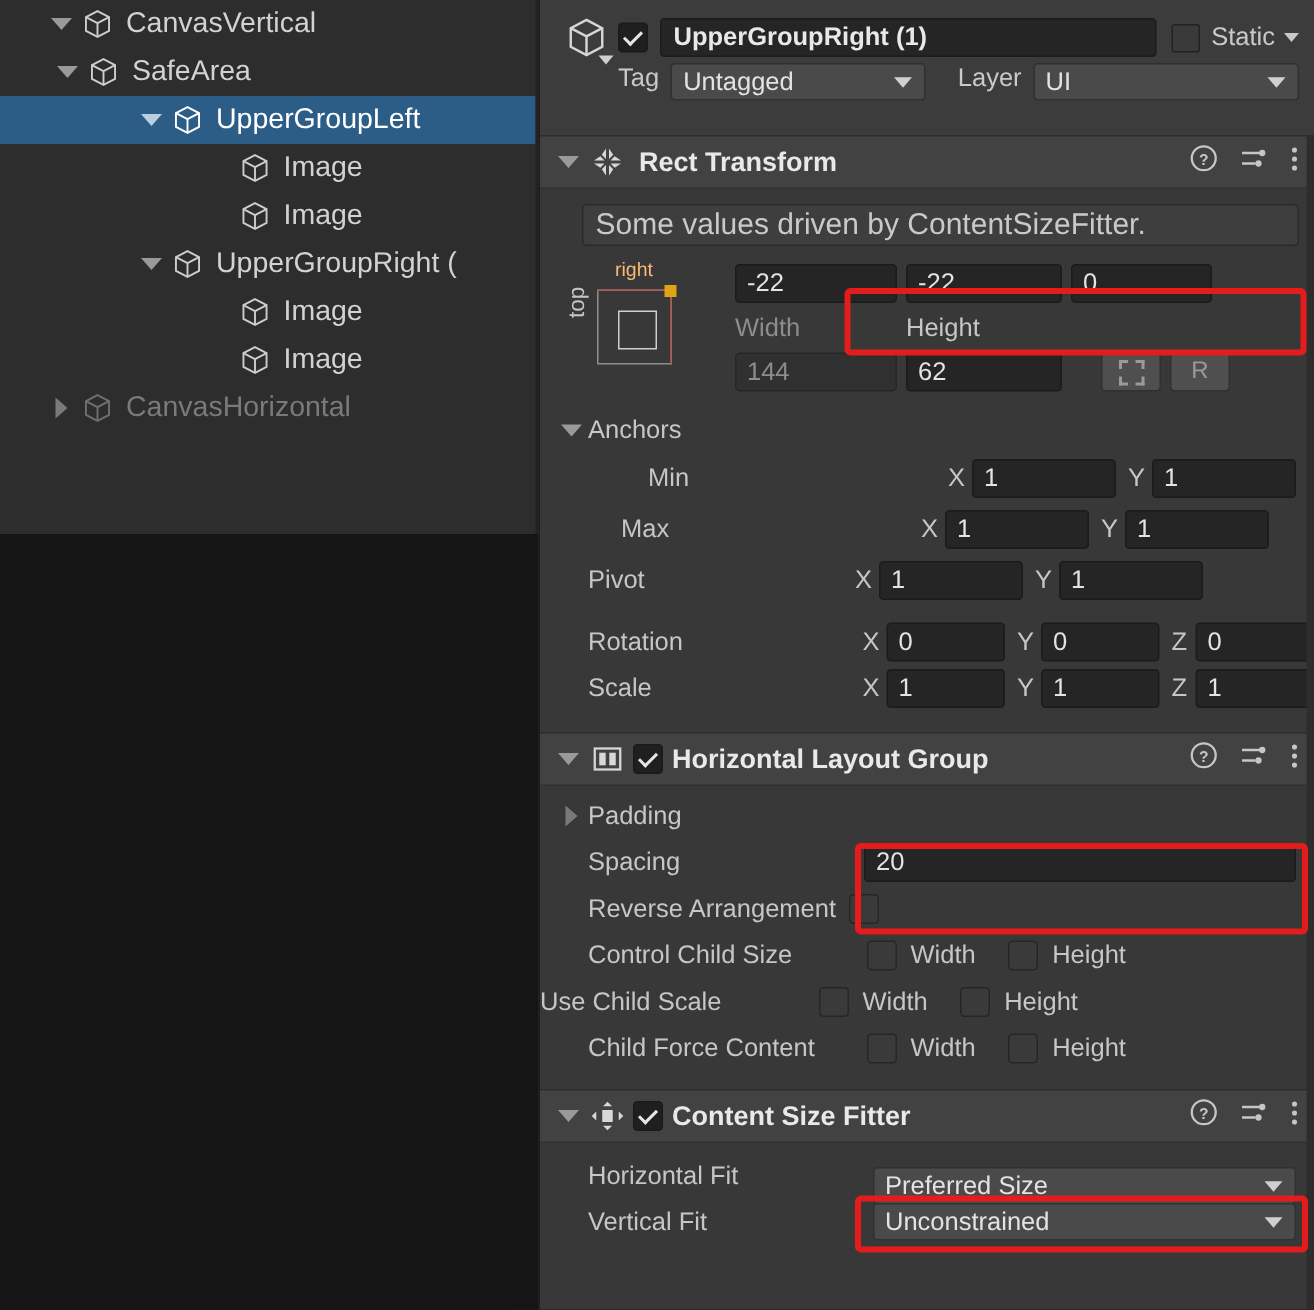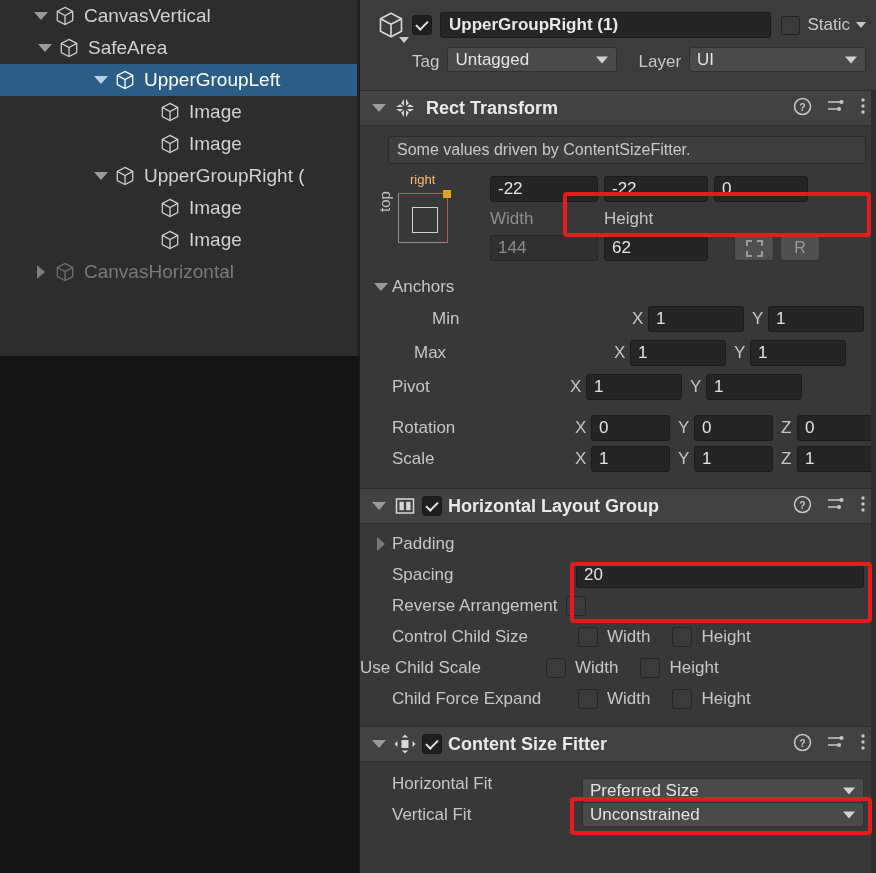--- a/index.html
+++ b/index.html
@@ -115,21 +115,21 @@
   }
   .static-box { display:flex; align-items:center; margin-left: 10px; }
   .static-cb {
     width: 19px; height: 19px; background:#3a3a3a; border:1px solid #222; border-radius:2px; box-sizing:border-box;
   }
   .static-lbl { font-size: 17px; margin-left: 7px; color:#c9c9c9; }
   .caret-sm {
     width:0;height:0;border-left:5px solid transparent;border-right:5px solid transparent;border-top:6px solid #c9c9c9;
     margin-left: 6px;
   }
-  .hdr-row2 { display:flex; align-items:flex-end; height: 30px; padding-left: 42px; }
+  .hdr-row2 { display:flex; align-items:flex-start; height: 30px; padding-left: 42px; }
   .lbl-inline { font-size: 17px; color:#c9c9c9; }
   .dropdown {
     background: #4a4a4a;
     border: 1px solid #303030;
     border-radius: 3px;
     height: 25px;
     display:flex; align-items:center;
     padding: 0 7px;
     box-sizing: border-box;
     font-size: 17px; color:#e3e3e3;
@@ -163,21 +163,21 @@
   .comp-body { background:#383838; padding: 6px 0 8px 0; }
 
   .info-box {
     margin: 4px 10px 8px 28px;
     background: #3e3e3e;
     border: 1px solid #2a2a2a;
     border-radius: 3px;
     height: 26px;
     display:flex; align-items:center;
     padding: 0 8px;
-    font-size: 16px; color:#c9c9c9;
+    font-size: 20px; color:#c9c9c9;
   }
 
   .field {
     background: #252525;
     border: 1px solid #1b1b1b;
     border-radius: 3px;
     height: 26px;
     display:flex; align-items:center;
     padding: 0 7px;
     box-sizing: border-box;
@@ -575,21 +575,21 @@
             <span class="chk-lbl">Height</span>
           </div>
           <div class="row" style="height: 31px;">
             <span class="row-lbl" style="width:186px;">Use Child Scale</span>
             <span class="cb-grey"></span>
             <span class="chk-lbl">Width</span>
             <span class="cb-grey" style="margin-left:22px;"></span>
             <span class="chk-lbl">Height</span>
           </div>
           <div class="row" style="padding-left: 32px; height: 31px;">
-            <span class="row-lbl" style="width:186px;">Child Force Expand</span>
+            <span class="row-lbl" style="width:186px;">Child Force Content</span>
             <span class="cb-grey"></span>
             <span class="chk-lbl">Width</span>
             <span class="cb-grey" style="margin-left:22px;"></span>
             <span class="chk-lbl">Height</span>
           </div>
         </div>
       <div style="height:4px;"></div>
     </div>
 
     <div class="comp-header">

